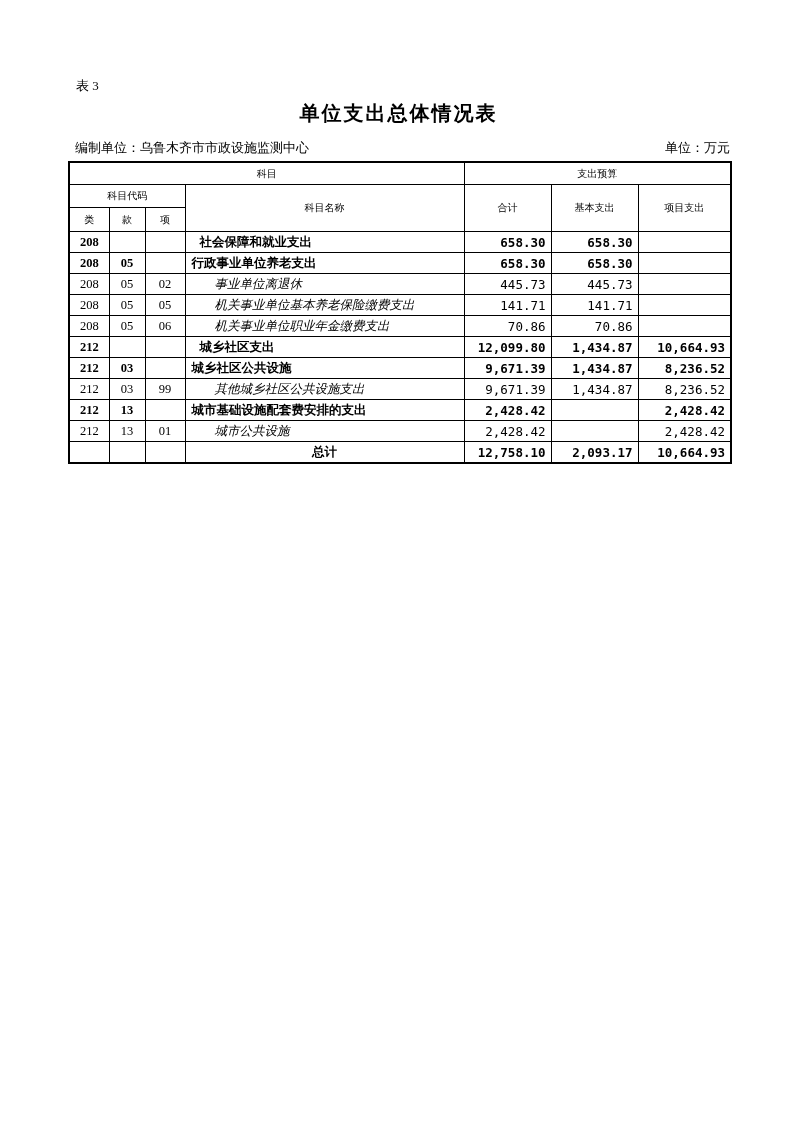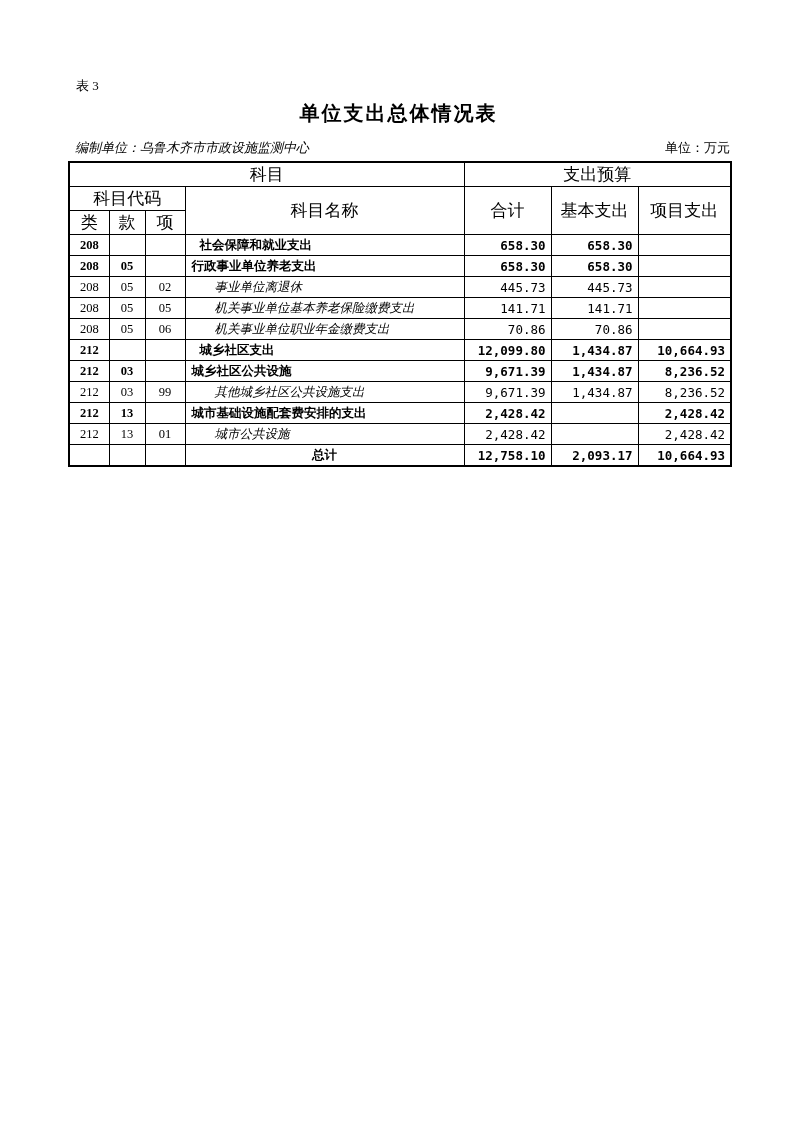--- a/index.html
+++ b/index.html
@@ -36,40 +36,40 @@
   .meta-row {
     position: absolute;
     left: 68px;
     top: 139px;
     width: 662px;
     display: flex;
     justify-content: space-between;
     align-items: flex-end;
     font-size: 13px;
   }
-  .meta-row .prepared-by { padding-left: 7px; font-style: italic; }
+  .meta-row .prepared-by { padding-left: 7px; }
   .budget-table {
     position: absolute;
     left: 68px;
     top: 161px;
     width: 662px;
     border-collapse: collapse;
     table-layout: fixed;
     border: 2px solid #000;
   }
   .budget-table th,
   .budget-table td {
     border: 1px solid #000;
     padding: 0;
     overflow: hidden;
     white-space: nowrap;
   }
   .budget-table thead th {
     font-weight: normal;
-    font-size: 17px;
+    font-size: 10px;
     text-align: center;
     vertical-align: middle;
   }
   .row-h1 th { height: 21px; }
   .row-h2 th { height: 22px; }
   .row-h3 th { height: 23px; }
   .budget-table tbody td {
     height: 20px;
     font-size: 12.5px;
     vertical-align: middle;

